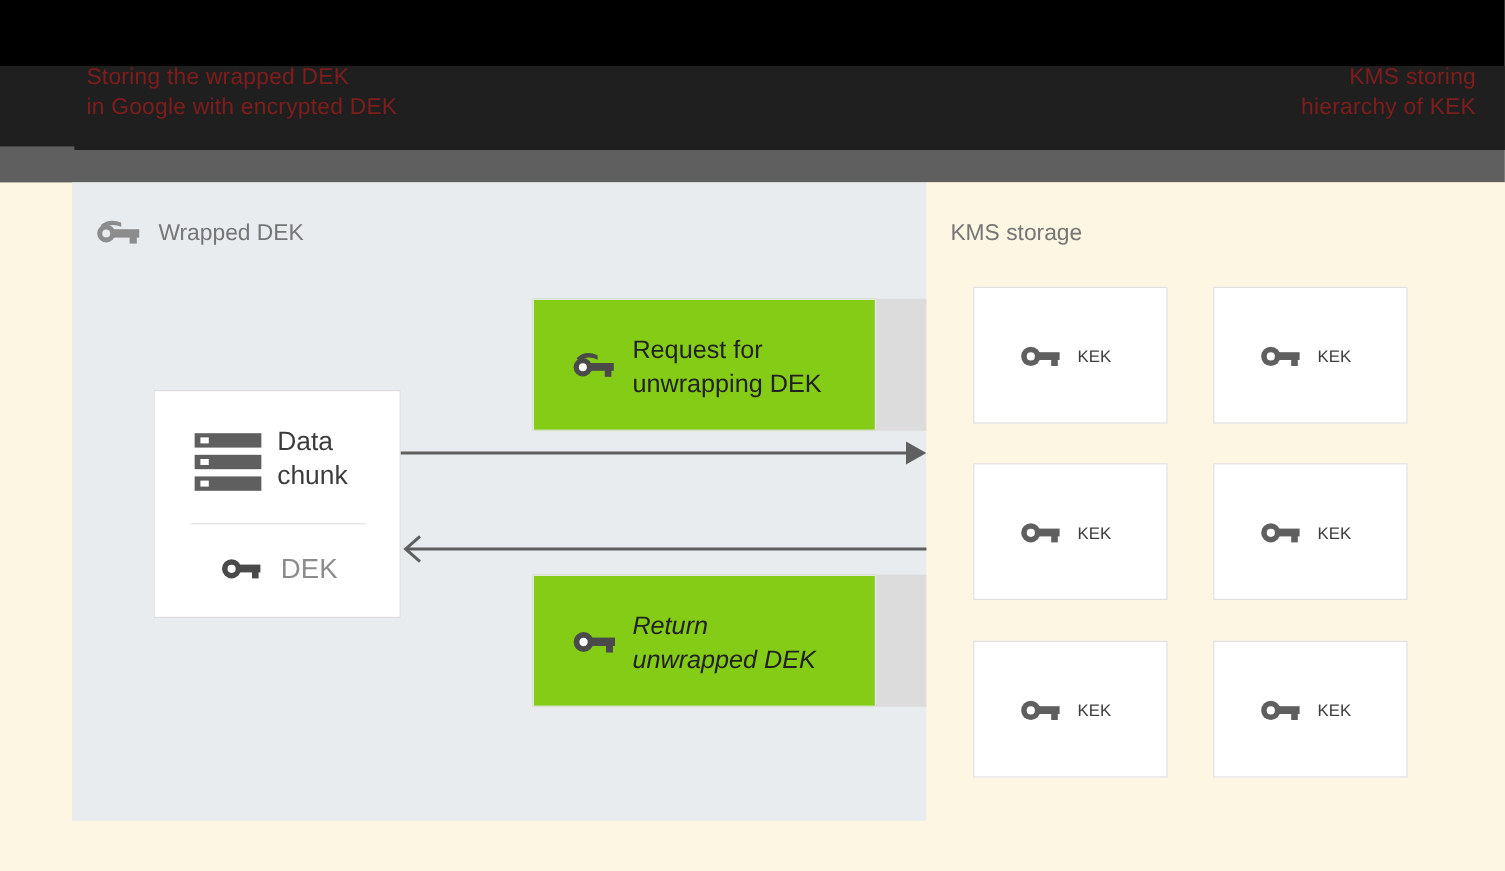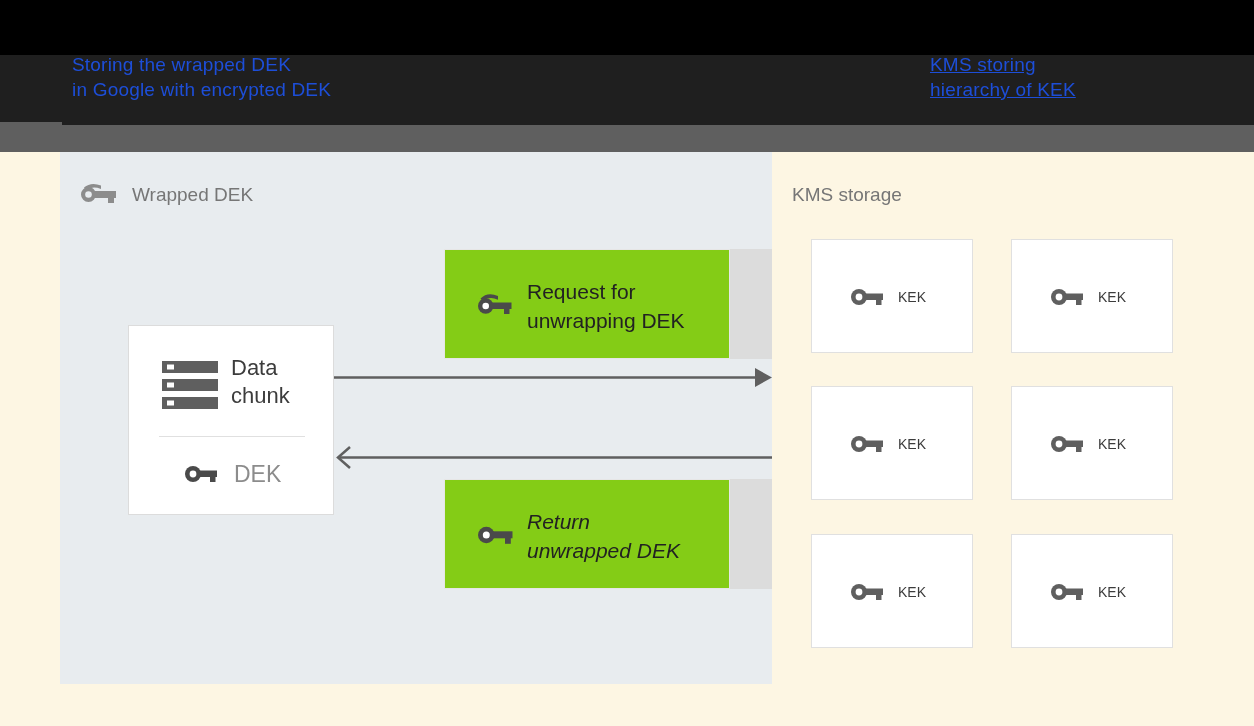--- a/index.html
+++ b/index.html
@@ -26,37 +26,36 @@
   }
   .header-inner {
     position: absolute;
     left: 0; top: 55px;
     width: 1254px;
     height: 70px;
     background: #1f1f1f;
   }
   .header-text {
     position: absolute;
-    color: #1d4ed8;
+    color: #7f1d1d;
     font-size: 19px;
     line-height: 25px;
     letter-spacing: 0.2px;
     white-space: pre-line;
   }
   .header-text.left {
     left: 72px;
     top: 52px;
     width: 420px;
   }
   .header-text.right {
     left: 930px;
     top: 52px;
     width: 300px;
-    text-align: left;
-    text-decoration: underline;
+    text-align: right;
   }
 
   .gray-band {
     position: absolute;
     left: 0; top: 125px;
     width: 1254px;
     height: 27px;
     background: #5f5f5f;
   }
   .gray-band-notch {

